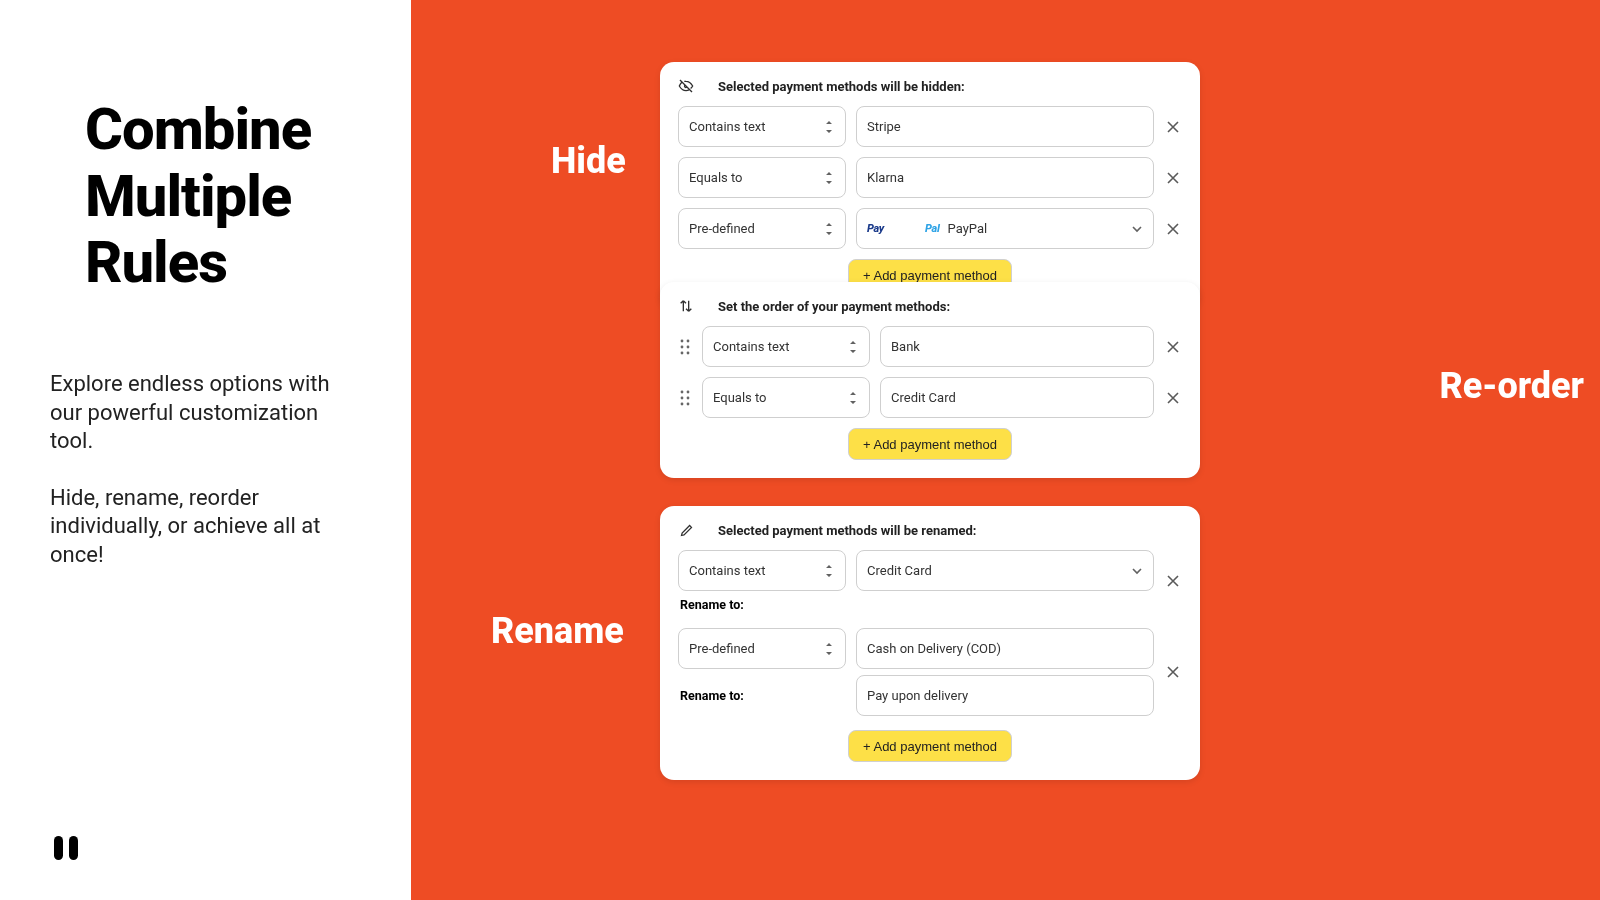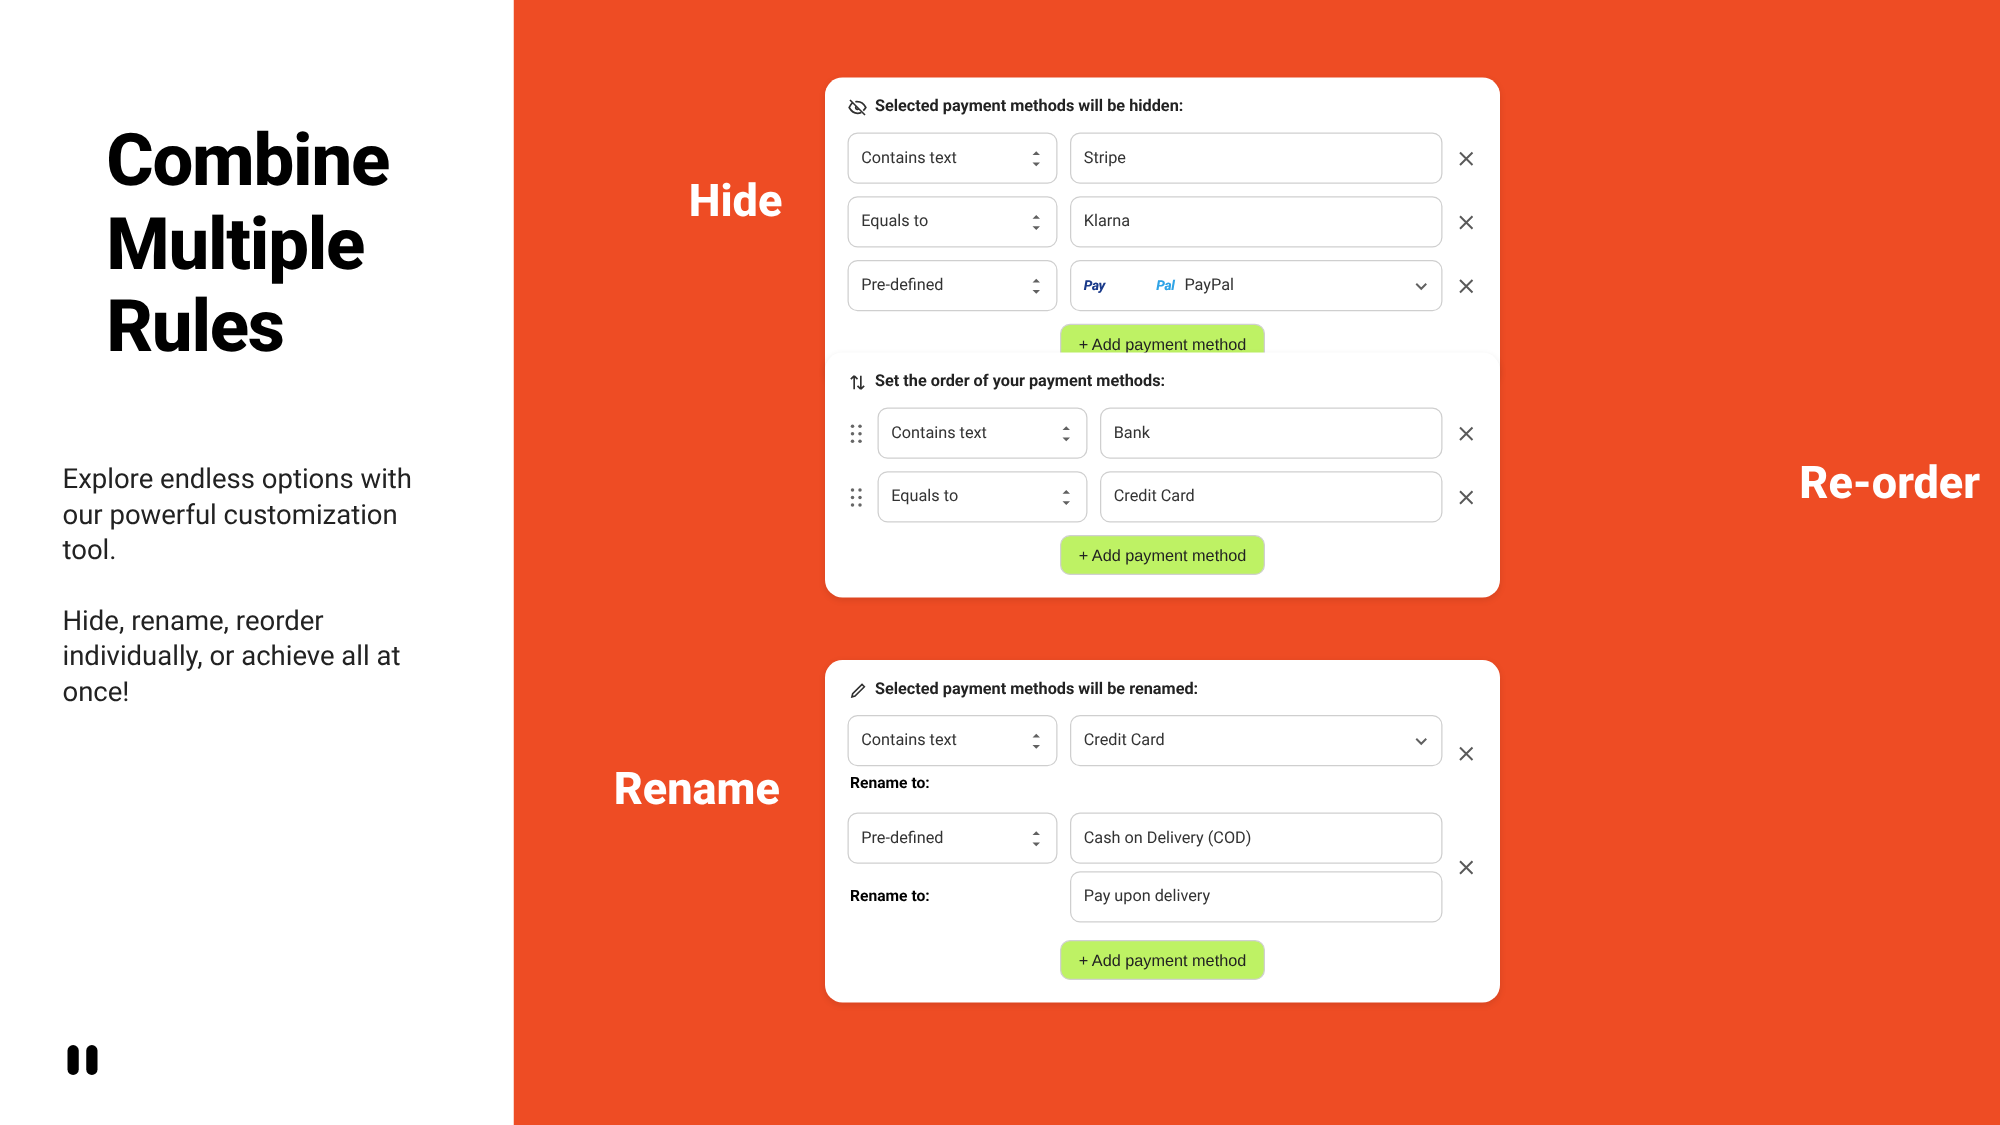--- a/index.html
+++ b/index.html
@@ -15,40 +15,40 @@
   .right-panel { width: 1189px; height: 900px; background: #ee4c24; position: relative; }
 
   .label { position: absolute; color: #fff; font-weight: 800; font-size: 36px; }
   .label.hide { left: 140px; top: 140px; }
   .label.reorder { right: 16px; top: 365px; }
   .label.rename { left: 80px; top: 610px; }
 
   .card { position: absolute; left: 249px; width: 540px; background: #fff; border-radius: 14px; padding: 16px 18px 18px 18px; box-shadow: 0 2px 6px rgba(0,0,0,.1); }
   .card.hide { top: 62px; }
   .card.reorder { top: 282px; }
-  .card.rename { top: 528px; }
-
-  .card-header { display: flex; gap: 6px; margin-bottom: 12px; }
+  .card.rename { top: 506px; }
+
+  .card-header { display: flex; align-items: center; gap: 24px; margin-bottom: 12px; }
   .card-header .icon { width: 16px; height: 16px; flex: none; display:flex; align-items:center; justify-content:center; color:#303030;}
   .card-header .title { font-size: 13px; font-weight: 700; color: #222; }
 
   .row { display: flex; align-items: center; gap: 10px; margin-bottom: 10px; }
   .row .drag { width: 14px; flex: none; color: #666; display:flex; align-items:center; justify-content:center; }
   .select, .textval, .dropdown {
     height: 41px; border: 1px solid #cfcfcf; border-radius: 8px; background: #fff;
     font-size: 13px; color: #333; display: flex; align-items: center; padding: 0 10px; position: relative;
   }
   .select { width: 168px; flex: none; justify-content: space-between; }
   .textval, .dropdown { flex: 1; }
   .dropdown { justify-content: space-between; }
   .sort-icon, .chev-icon { color:#616161; display:flex; align-items:center;}
   .close-btn { width: 18px; flex: none; color: #5a5a5a; display:flex; align-items:center; justify-content:center; cursor:pointer; }
 
   .add-row { display: flex; justify-content: center; margin-top: 4px; }
-  .add-btn { height: 32px; border: 1px solid #d0d0d0; border-radius: 8px; background: #bef264; font-size: 13px; color: #222; padding: 0 14px; display:flex; align-items:center; gap:4px; cursor:pointer; }
+  .add-btn { height: 32px; border: 1px solid #d0d0d0; border-radius: 8px; background: #fde047; font-size: 13px; color: #222; padding: 0 14px; display:flex; align-items:center; gap:4px; cursor:pointer; }
 
   .note-row { display:flex; align-items:center; gap:10px; margin-bottom:10px; padding-left:0; }
   .note-row .drag { width:14px; }
   .note-row .note { font-size: 13px; color: #777; }
 
   .paypal-logo { font-style: italic; font-weight: 800; font-size: 11px; letter-spacing: -0.3px; margin-right: 8px; }
   .paypal-logo .pay { color:#1a3a8a; }
   .paypal-logo .pal { color:#2ea3e6;padding-left:41px; }
   .rename .group-close { width:18px; display:flex; align-items:center; justify-content:center; color:#5a5a5a; cursor:pointer;}
   .rename .pair { display:flex; align-items:center; gap:10px; }

